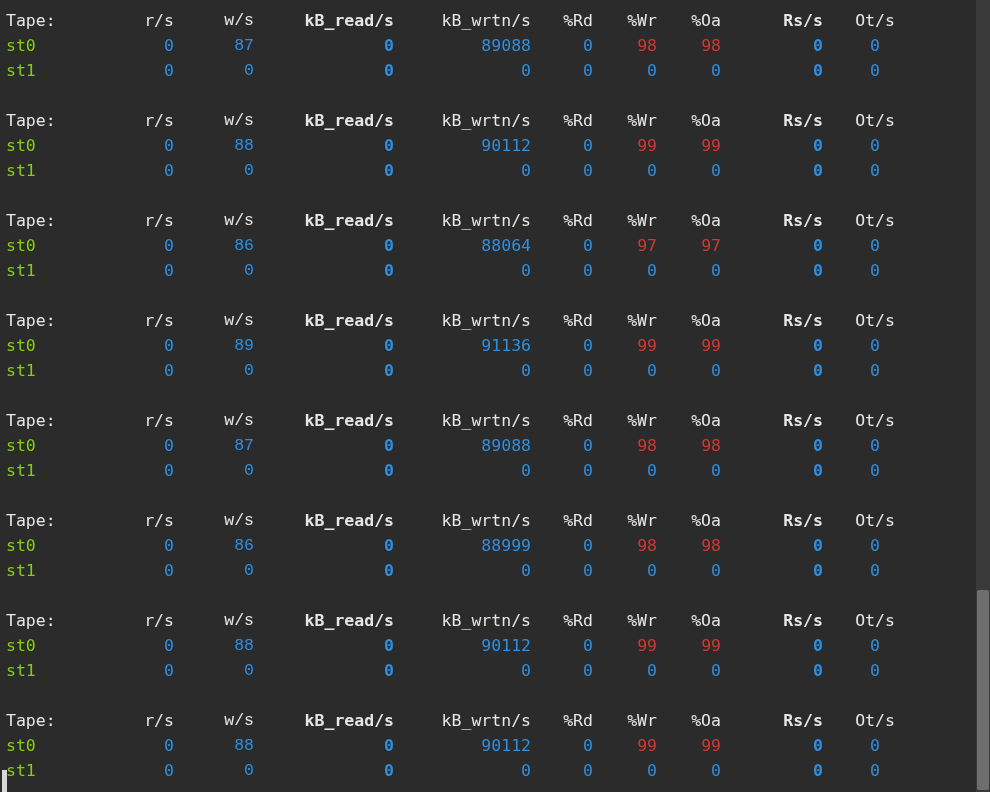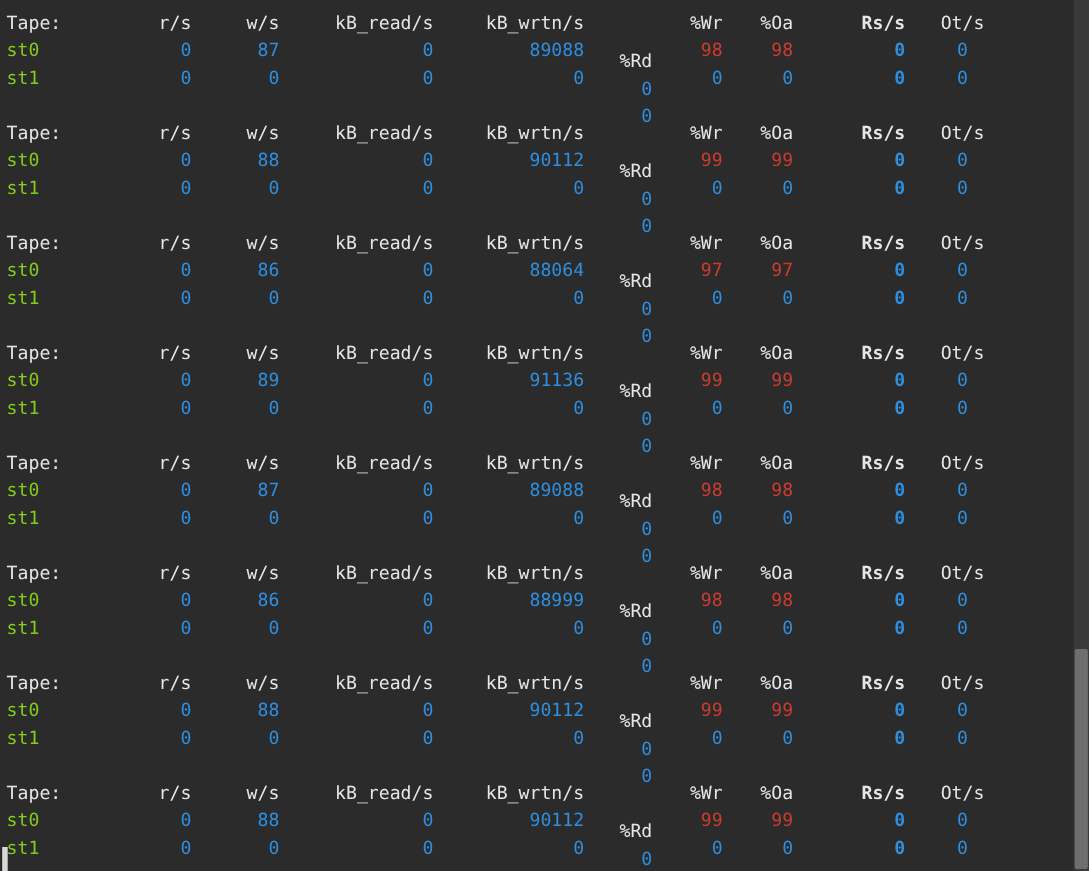--- a/index.html
+++ b/index.html
@@ -53,24 +53,24 @@
     line-height: 25px;
     font-size: 16.5px;
     white-space: pre;
   }
   .cell {
     text-align: right;
     padding-right: 2px;
   }
   .c-label   { width: 92px;  text-align: left; padding-left: 6px; }
   .c-rs      { width: 74px; }
-  .c-ws      { width: 78px; }
-  .c-kbread  { width: 138px; }
+  .c-ws      { width: 78px; font-family: Liberation Mono, monospace; }
+  .c-kbread  { width: 138px; font-weight: bold; }
   .c-kbwrtn  { width: 135px; }
-  .c-rd      { width: 60px; margin-top: 35px; }
+  .c-rd      { width: 60px; }
   .c-wr      { width: 62px; }
   .c-oa      { width: 62px; }
   .c-rss     { width: 100px; font-weight: bold; }
   .c-ots     { width: 100px; text-align: center; }
 
   .hdr { color: #e6e6e6; }
   .dev { color: #84cc16; }
   .num { color: #2e8fe0; }
   .num-hot { color: #cc3b30; }
 

